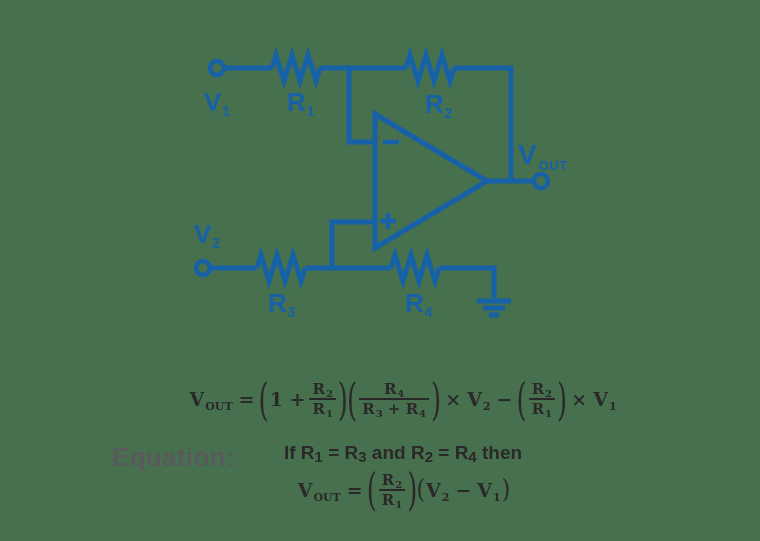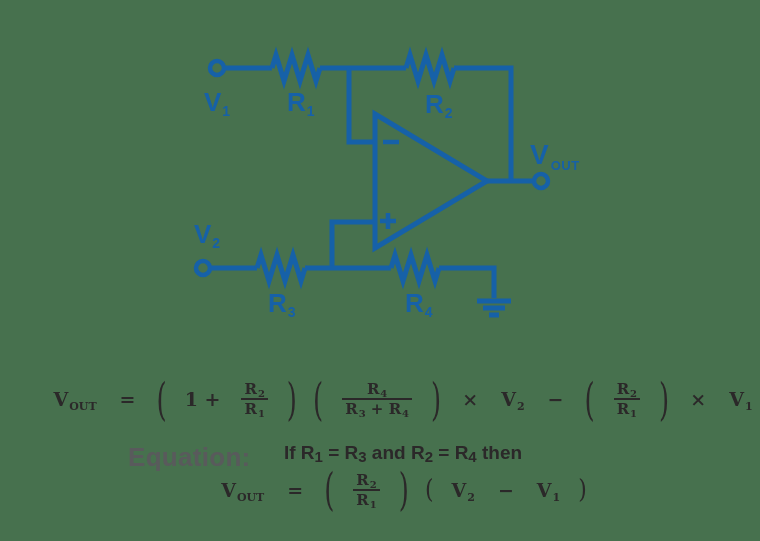--- a/index.html
+++ b/index.html
@@ -20,21 +20,21 @@
   .clabel.vout{font-size:28px;}
   .clabel.vout .sub{font-size:13px;top:6px;margin-left:2px;letter-spacing:0.5px;}
 
   
   .eq-area{
     position:absolute;top:381px;left:0;width:760px;box-sizing:border-box;
     display:flex;flex-direction:column;align-items:center;padding-left:46px;
     color:#2B2829;
   }
   .eq-row{
-    display:flex;align-items:center;gap:20px;line-height:1;
+    display:flex;align-items:center;gap:3px;line-height:1;
     font-family:"DejaVu Serif", serif;font-weight:700;font-size:19px;color:#2B2829;
     white-space:pre;
   }
   .eq-row .tok{display:inline-block;}
   .eq-row .op{margin:0 3px;}
   .var .msub{font-size:11px;font-weight:700;position:relative;top:4px;margin-left:1px;line-height:0;}
   .frac{display:inline-flex;flex-direction:column;align-items:center;line-height:1.15;font-size:15px;margin:0 1px;}
   .frac .num,.frac .den{padding:0 3px;white-space:pre;}
   .frac .den{border-top:2px solid #2B2829;padding-top:1px;}
   .frac .msub{font-size:10px;top:3px;}
@@ -42,21 +42,21 @@
   .paren.med{transform:scaleY(1.15);font-size:22px;}
 
   .eq-line2{
     margin-top:24px;line-height:1;white-space:pre;
     font-family:"Liberation Sans", sans-serif;font-weight:700;font-size:19px;color:#2B2829;
   }
   .eq-line2 .ssub{font-size:15px;position:relative;top:3px;}
   .eq-row.line3{margin-top:10px;}
 
   .eq-heading{
-    position:absolute;left:128px;top:444px;line-height:1;
+    position:absolute;left:112px;top:444px;line-height:1;
     font-family:"Liberation Sans", sans-serif;font-weight:700;font-size:26px;
     color:#595A5C;letter-spacing:0.3px;
   }
 </style>
 </head>
 <body>
 
 <div class="stage">
 
   <svg class="circuit" width="760" height="365" viewBox="0 0 760 365" fill="none" stroke="#1661A8" stroke-width="5" stroke-linecap="butt" stroke-linejoin="miter">
@@ -89,21 +89,21 @@
     <g>
       <path d="M477 301 H511"></path>
       <path d="M483 308 H505"></path>
       <path d="M489 315 H499"></path>
     </g>
   </svg>
 
   <div class="clabel" style="left:204px;top:89px"><span>V</span><span class="sub">1</span></div>
   <div class="clabel" style="left:287px;top:89px"><span>R</span><span class="sub">1</span></div>
   <div class="clabel" style="left:425px;top:91px"><span>R</span><span class="sub">2</span></div>
-  <div class="clabel vout" style="left:530px;top:141px"><span>V</span><span class="sub">OUT</span></div>
+  <div class="clabel vout" style="left:518px;top:141px"><span>V</span><span class="sub">OUT</span></div>
   <div class="clabel" style="left:194px;top:221px"><span>V</span><span class="sub">2</span></div>
   <div class="clabel" style="left:268px;top:290px"><span>R</span><span class="sub">3</span></div>
   <div class="clabel" style="left:405px;top:290px"><span>R</span><span class="sub">4</span></div>
 
   <div class="eq-heading">Equation:</div>
 
   <div class="eq-area">
 
     <div class="eq-row">
       <span class="tok var"><span>V</span><span class="msub">OUT</span></span>

